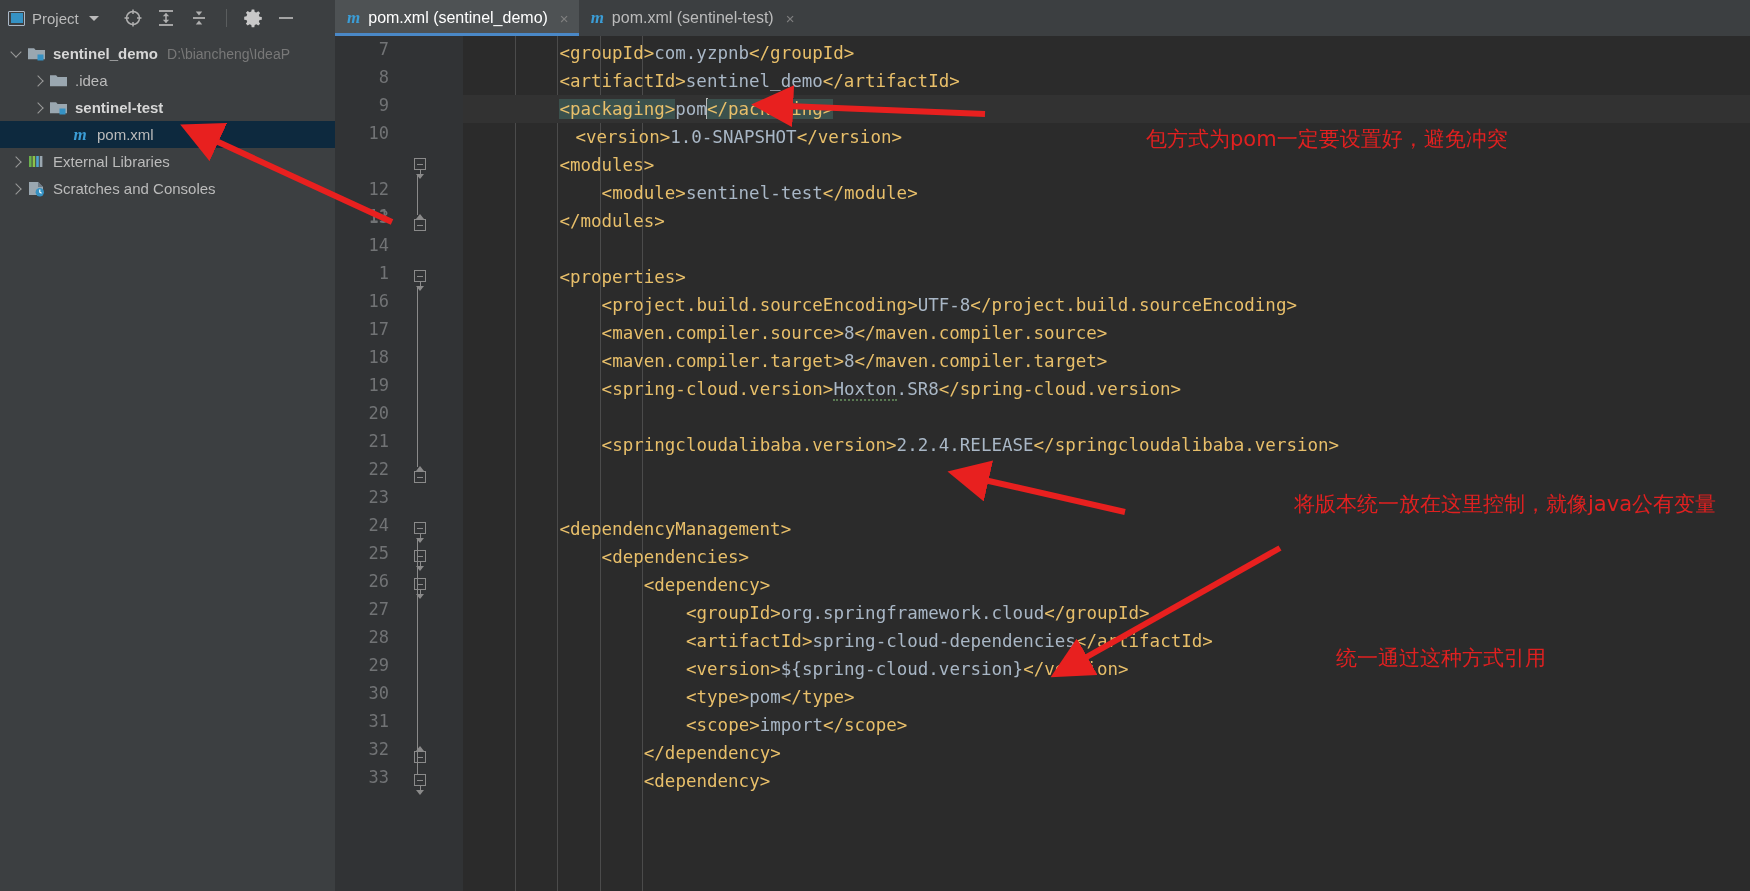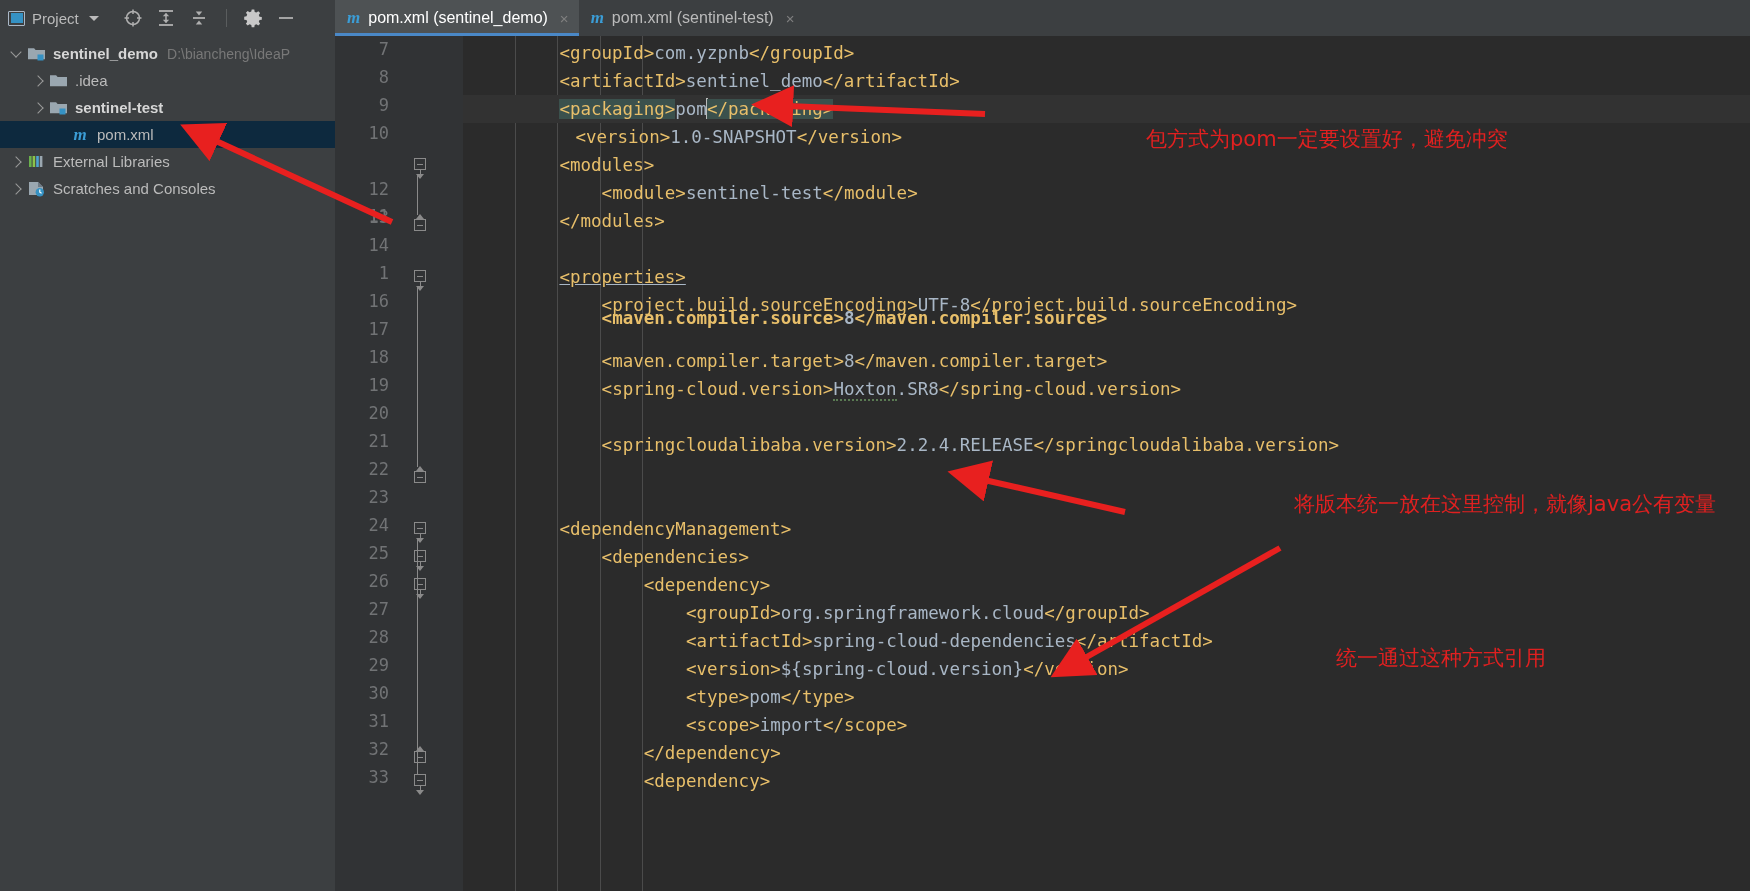--- a/index.html
+++ b/index.html
@@ -348,23 +348,23 @@
           <div class="iguide" style="left: 178.8px; top: 0px; bottom: 0px;"></div>
           <div class="line" style="top: 3px;"><span class="txt" style="left: 96.4px;"><span class="tg">&lt;groupId&gt;</span><span class="val">com.yzpnb</span><span class="tg">&lt;/groupId&gt;</span></span></div>
           <div class="line" style="top: 31px;"><span class="txt" style="left: 96.4px;"><span class="tg">&lt;artifactId&gt;</span><span class="val">sentinel_demo</span><span class="tg">&lt;/artifactId&gt;</span></span></div>
           <div class="caretline" style="top: 59px;"></div>
           <div class="line" style="top: 59px;"><span class="txt" style="left: 96.4px;"><span class="tg hl">&lt;packaging&gt;</span><span class="val">pom</span><span class="caret"></span><span class="tg hl">&lt;/packaging&gt;</span></span></div>
           <div class="line" style="top: 87px;"><span class="txt" style="left: 96.4px; padding-left: 16px;"><span class="tg">&lt;version&gt;</span><span class="val">1.0-SNAPSHOT</span><span class="tg">&lt;/version&gt;</span></span></div>
           <div class="line" style="top: 115px;"><span class="txt" style="left: 96.4px;"><span class="tg">&lt;modules&gt;</span></span></div>
           <div class="line" style="top: 143px;"><span class="txt" style="left: 138.6px;"><span class="tg">&lt;module&gt;</span><span class="val">sentinel-test</span><span class="tg">&lt;/module&gt;</span></span></div>
           <div class="line" style="top: 171px;"><span class="txt" style="left: 96.4px;"><span class="tg">&lt;/modules&gt;</span></span></div>
           <div class="line" style="top: 199px;"><span class="txt" style="left: 12px;"></span></div>
-          <div class="line" style="top: 227px;"><span class="txt" style="left: 96.4px; text-decoration: underline;"><span class="tg">&lt;properties&gt;</span></span></div>
+          <div class="line" style="top: 227px;"><span class="txt" style="left: 96.4px;"><span class="tg">&lt;properties&gt;</span></span></div>
           <div class="line" style="top: 255px;"><span class="txt" style="left: 138.6px;"><span class="tg">&lt;project.build.sourceEncoding&gt;</span><span class="val">UTF-8</span><span class="tg">&lt;/project.build.sourceEncoding&gt;</span></span></div>
-          <div class="line" style="top: 268px; font-weight: bold;"><span class="txt" style="left: 138.6px;"><span class="tg">&lt;maven.compiler.source&gt;</span><span class="val">8</span><span class="tg">&lt;/maven.compiler.source&gt;</span></span></div>
+          <div class="line" style="top: 283px;"><span class="txt" style="left: 138.6px;"><span class="tg">&lt;maven.compiler.source&gt;</span><span class="val">8</span><span class="tg">&lt;/maven.compiler.source&gt;</span></span></div>
           <div class="line" style="top: 311px;"><span class="txt" style="left: 138.6px;"><span class="tg">&lt;maven.compiler.target&gt;</span><span class="val">8</span><span class="tg">&lt;/maven.compiler.target&gt;</span></span></div>
           <div class="line" style="top: 339px;"><span class="txt" style="left: 138.6px;"><span class="tg">&lt;spring-cloud.version&gt;</span><span class="val typo">Hoxton</span><span class="val">.SR8</span><span class="tg">&lt;/spring-cloud.version&gt;</span></span></div>
           <div class="line" style="top: 395px;"><span class="txt" style="left: 138.6px;"><span class="tg">&lt;springcloudalibaba.version&gt;</span><span class="val">2.2.4.RELEASE</span><span class="tg">&lt;/springcloudalibaba.version&gt;</span></span></div>
           <div class="line" style="top: 451px;"><span class="txt" style="left: 12px;"></span></div>
           <div class="line" style="top: 479px;"><span class="txt" style="left: 96.4px;"><span class="tg">&lt;dependencyManagement&gt;</span></span></div>
           <div class="line" style="top: 507px;"><span class="txt" style="left: 138.6px;"><span class="tg">&lt;dependencies&gt;</span></span></div>
           <div class="line" style="top: 535px;"><span class="txt" style="left: 180.8px;"><span class="tg">&lt;dependency&gt;</span></span></div>
           <div class="line" style="top: 563px;"><span class="txt" style="left: 223px;"><span class="tg">&lt;groupId&gt;</span><span class="val">org.springframework.cloud</span><span class="tg">&lt;/groupId&gt;</span></span></div>
           <div class="line" style="top: 591px;"><span class="txt" style="left: 223px;"><span class="tg">&lt;artifactId&gt;</span><span class="val">spring-cloud-dependencies</span><span class="tg">&lt;/artifactId&gt;</span></span></div>
           <div class="line" style="top: 619px;"><span class="txt" style="left: 223px;"><span class="tg">&lt;version&gt;</span><span class="val">${spring-cloud.version}</span><span class="tg">&lt;/version&gt;</span></span></div>

